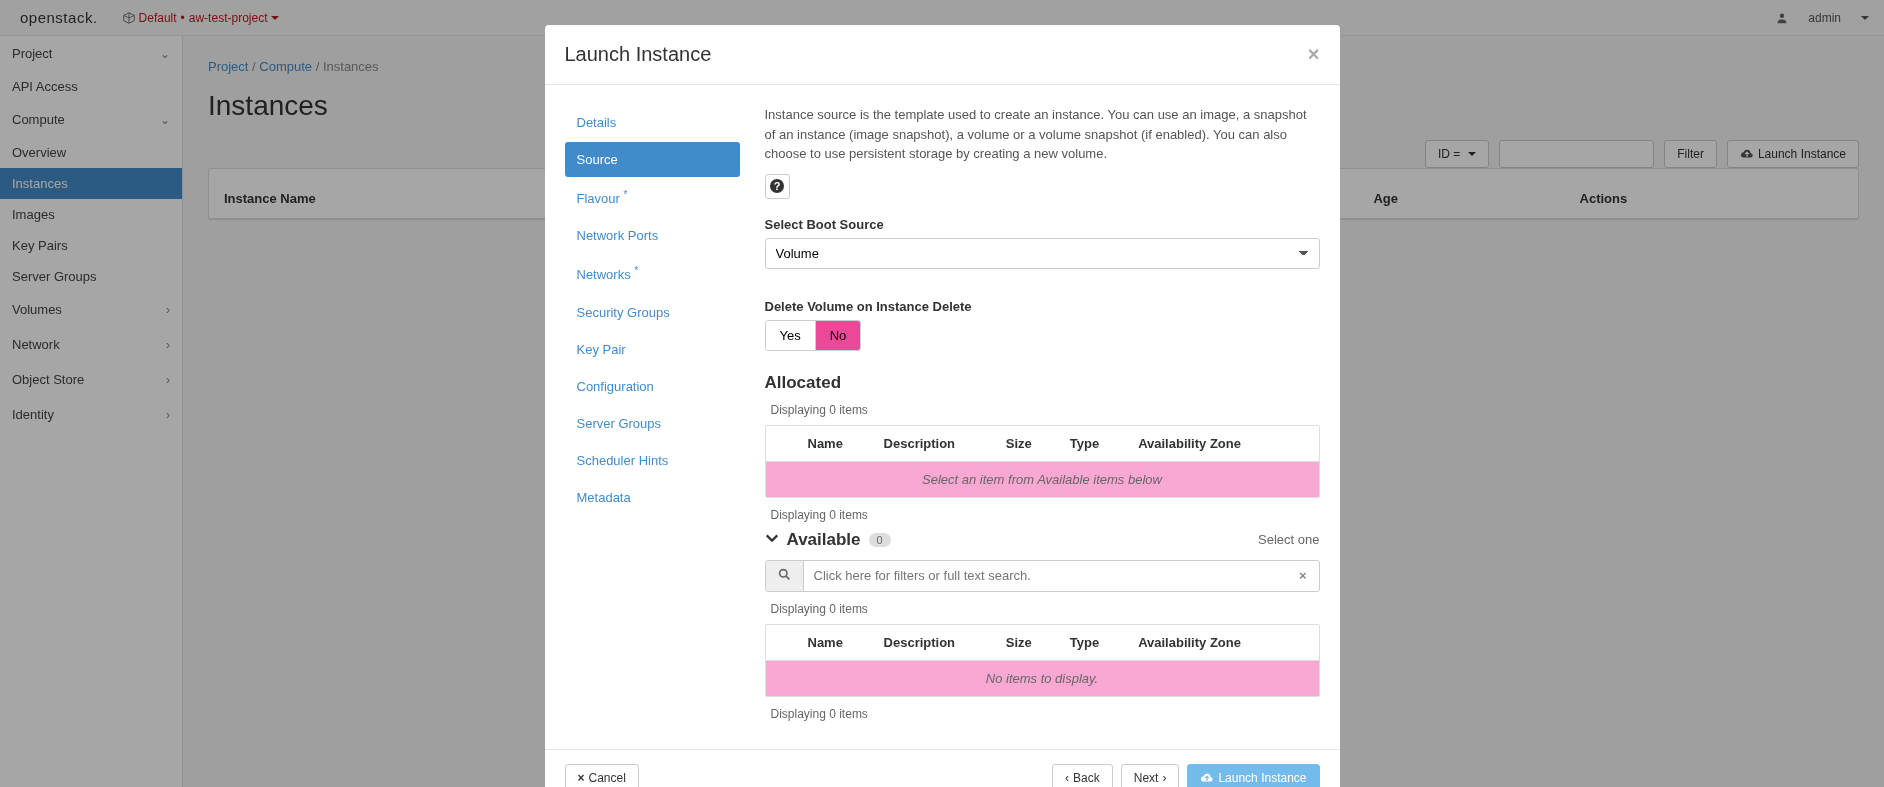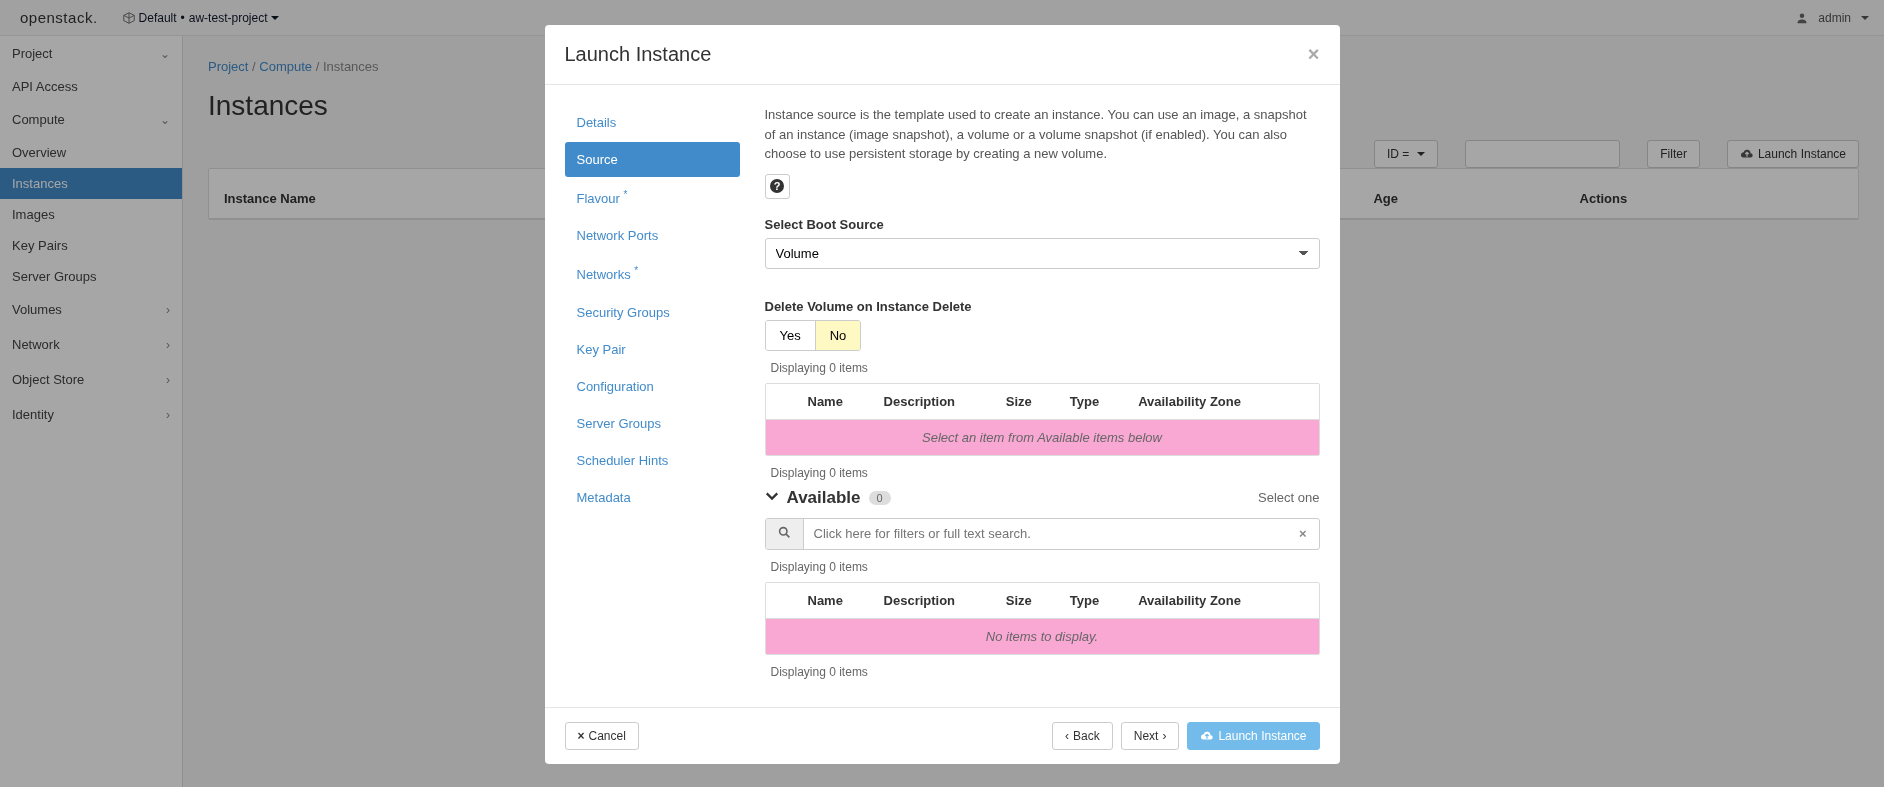--- a/index.html
+++ b/index.html
@@ -2,41 +2,41 @@
 <html><head>
   <meta charset="utf-8">
   <style>
     * { box-sizing: border-box; margin: 0; padding: 0; }
     body { font-family: Arial, Helvetica, sans-serif; font-size: 13px; color: #333; background: #f5f5f5; }
     
     
     .topbar { background: #f8f8f8; border-bottom: 1px solid #e7e7e7; height: 36px; display: flex; align-items: center; padding: 0 15px; }
     .logo { display: flex; align-items: center; gap: 5px; }
     .logo-text { font-size: 15px; color: #333; letter-spacing: 0.5px; }
-    .project-selector { margin-left: 25px; font-size: 12px; color: #0f172a; display: flex; align-items: center; gap: 4px; cursor: pointer; }
-    .user-menu { margin-left: auto; font-size: 12px; color: #555; display: flex; align-items: center; gap: 10px; cursor: pointer; }
+    .project-selector { margin-left: 25px; font-size: 12px; color: #b91c1c; display: flex; align-items: center; gap: 4px; cursor: pointer; }
+    .user-menu { margin-left: auto; font-size: 12px; color: #555; display: flex; align-items: center; gap: 20px; cursor: pointer; }
     .caret-down { border-top: 4px solid; border-left: 4px solid transparent; border-right: 4px solid transparent; display: inline-block; }
     .cube-icon { width: 12px; height: 12px; }
     .user-icon { width: 12px; height: 12px; }
     
     .main-wrap { display: flex; min-height: calc(100vh - 36px); }
     
     
     .sidebar { width: 183px; background: #fff; border-right: 1px solid #ddd; }
     .side-item { display: flex; align-items: center; justify-content: space-between; padding: 10px 12px; font-size: 13px; color: #444; cursor: pointer; }
     .side-item .chev { font-size: 12px; color: #888; }
     .side-sub { padding: 8px 12px; font-size: 13px; color: #444; cursor: pointer; }
     .side-sub.active { background: #428bca; color: #fff; margin-left: 0; }
     
     
     .content { flex: 1; padding: 15px 25px; }
     .breadcrumb { font-size: 13px; color: #888; padding: 8px 0; }
     .breadcrumb a { color: #428bca; text-decoration: none; }
     .page-title { font-size: 28px; font-weight: normal; margin: 8px 0 18px; }
-    .toolbar-row { display: flex; align-items: flex-start; gap: 27px; justify-content: flex-end; }
+    .toolbar-row { display: flex; align-items: flex-start; gap: 10px; justify-content: flex-end; }
     .btn { background: #fff; border: 1px solid #ccc; border-radius: 3px; padding: 6px 12px; font-size: 12px; color: #333; cursor: pointer; display: inline-flex; align-items: center; gap: 4px; }
     .dropdown-btn::after { content: ""; border-top: 4px solid; border-left: 4px solid transparent; border-right: 4px solid transparent; margin-left: 4px; }
     .text-input { border: 1px solid #ccc; border-radius: 3px; padding: 6px 10px; font-size: 12px; width: 155px; }
     .table { width: 100%; border-collapse: collapse; margin-top: 10px; }
     .table th { text-align: left; font-size: 13px; font-weight: bold; padding: 12px 15px; background: #fff; border-bottom: 1px solid #ddd; }
     .bg-table-wrap { background:#fff; border:1px solid #ddd; border-radius:2px; }
 
     
     .overlay { position: fixed; inset: 0; background: rgba(0,0,0,0.35); display: flex; justify-content: center; align-items: flex-start; padding-top: 25px; }
     .modal { width: 795px; background: #fff; border-radius: 4px; display: flex; flex-direction: column; }
@@ -55,21 +55,21 @@
     .form-row { display: flex; gap: 30px; margin-top: 18px; flex-direction: column; }
     .form-group { flex: 1; }
     .form-group.narrow { flex: 0 0 auto; }
     .form-label { font-size: 13px; font-weight: bold; display: block; margin-bottom: 6px; }
     .select { width: 100%; border: 1px solid #ccc; border-radius: 3px; padding: 7px 10px; font-size: 13px; background:#fff; cursor:pointer; -webkit-appearance: none; appearance: none;
       background-image: linear-gradient(45deg, transparent 50%, #555 50%), linear-gradient(135deg, #555 50%, transparent 50%);
       background-position: calc(100% - 15px) center, calc(100% - 10px) center;
       background-size: 5px 5px, 5px 5px; background-repeat: no-repeat; }
     .btn-group { display: inline-flex; border: 1px solid #ccc; border-radius: 3px; overflow: hidden; }
     .btn-group button { border:none; padding:7px 14px; font-size:13px; background:#fff; cursor:pointer; }
-    .btn-group button.sel { background:#fef9c3; }
+    .btn-group button.sel { background:#ec4899; }
     .btn-group button + button { border-left: 1px solid #ccc; }
     .section-title { font-size: 17px; font-weight: bold; margin-top: 22px; }
     .count-text { font-size: 12px; color: #666; margin: 10px 0 8px 6px; }
     .mini-table { width: 100%; border: 1px solid #ddd; border-radius: 2px; overflow: hidden; border-collapse: separate; border-spacing: 0; }
     .mini-table th { font-size: 13px; font-weight: bold; text-align: left; padding: 10px 12px; background:#fff; border-bottom: 1px solid #ddd; }
     .mini-table td.empty { background: #f9a8d4; text-align: center; font-style: italic; padding: 10px; color: #666; font-size: 13px; }
     .available-row { display:flex; align-items: center; gap: 8px; }
     .available-row .chev-icon { cursor:pointer; }
     .badge { background:#ddd; color:#666; border-radius: 10px; padding:1px 8px; font-size:11px; }
     .select-one { margin-left: auto; font-size: 13px; color: #666; }
@@ -226,20 +226,21 @@
           </div>
           <div class="form-group narrow">
             <label class="form-label">Delete Volume on Instance Delete</label>
             <div class="btn-group">
               <button>Yes</button>
               <button class="sel">No</button>
             </div>
           </div>
         </div>
 
+        <div class="section-title">Allocated</div>
         <div class="count-text">Displaying 0 items</div>
         <table class="mini-table">
           <thead>
               <tr>
             <th style="width:30px"></th>
             <th>Name</th>
             <th>Description</th>
             <th>Size</th>
             <th>Type</th>
             <th>Availability Zone</th>

